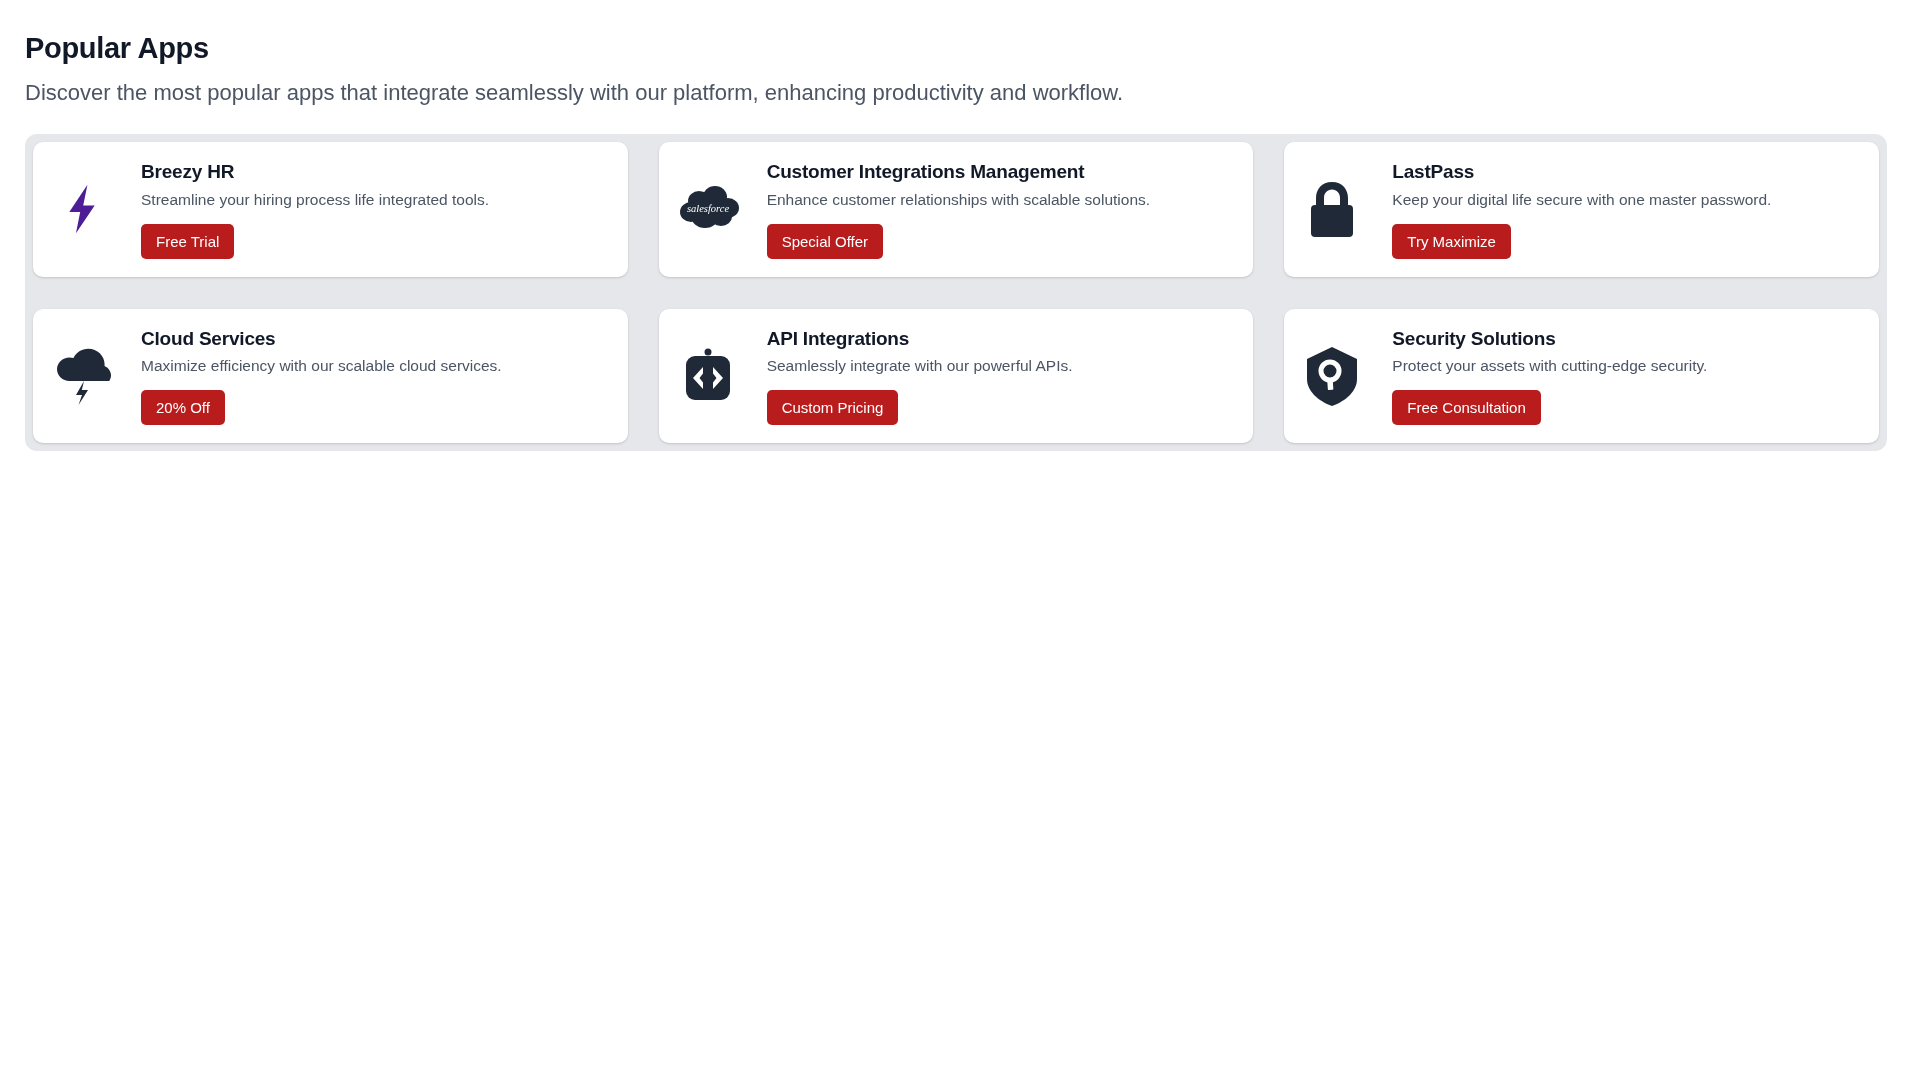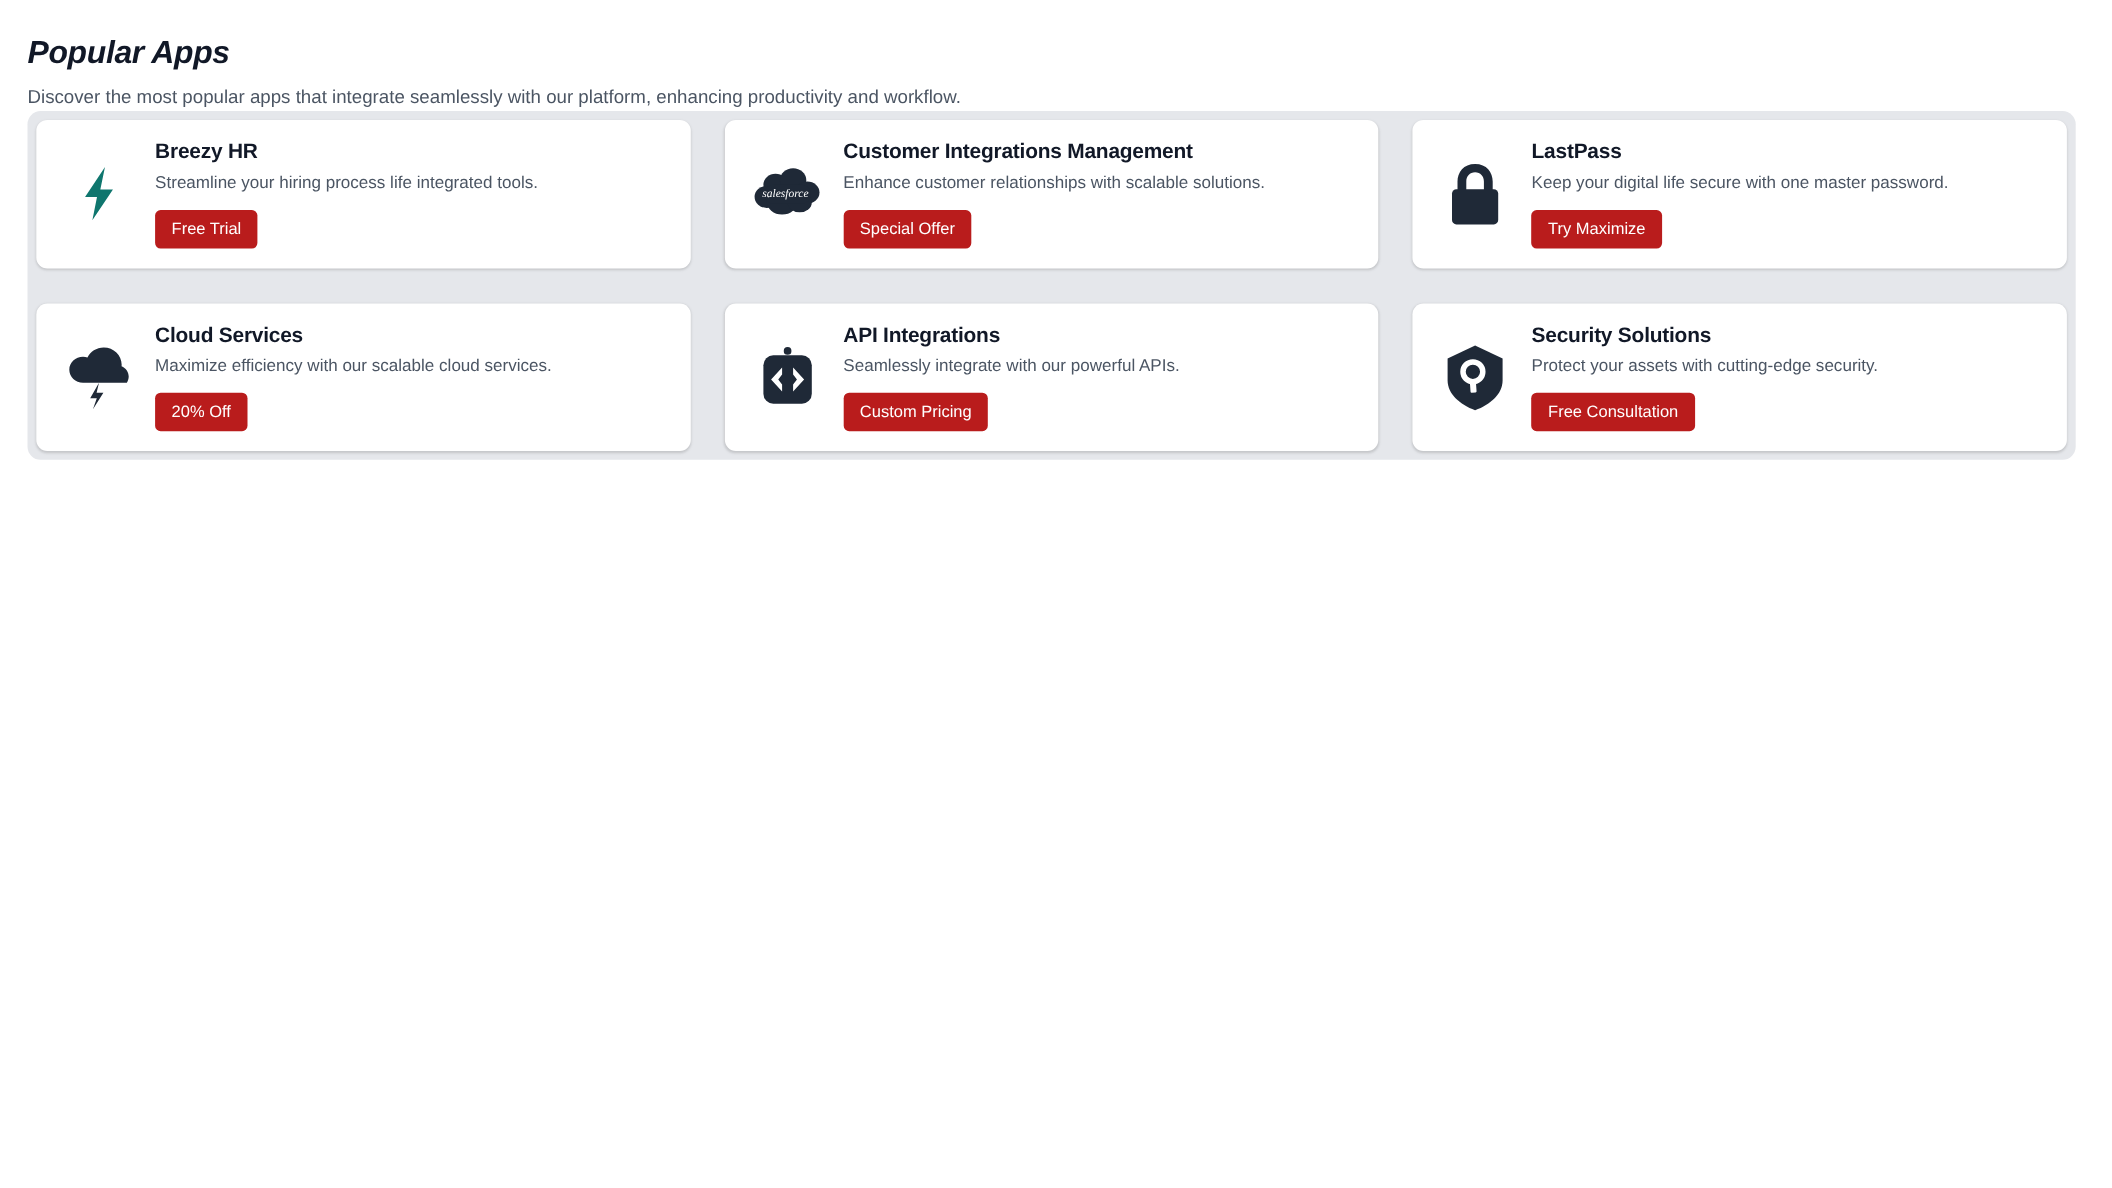--- a/index.html
+++ b/index.html
@@ -15,26 +15,26 @@
     height: 1080px;
     padding: 30px 25px 0 25px;
   }
   .page-title {
     font-size: 29px;
     font-weight: bold;
     color: #111827;
     letter-spacing: -0.3px;
     line-height: 1.25;
     margin-bottom: 12px;
-    font-style: italic;
   }
   .page-subtitle {
-    font-size: 17px;
+    font-size: 22px;
     color: #4b5563;
     line-height: 1.35;
+    margin-bottom: 26px;
   }
   .panel {
     background: #e5e7eb;
     border-radius: 12px;
     padding: 8px;
     width: 1862px;
   }
   .grid {
     display: grid;
     grid-template-columns: repeat(3, 1fr);
@@ -49,22 +49,21 @@
     align-items: center;
     gap: 14px;
     min-height: 122px;
   }
   .card-icon {
     flex: 0 0 74px;
     width: 74px;
     height: 74px;
     display: flex;
     align-items: center;
-    justify-content: center;
-    color: #0f766e;
+    color: #4c1d95;
   }
   .card-icon svg { display: block; }
   .card-body {
     flex: 1 1 auto;
     min-width: 0;
   }
   .card-title {
     font-size: 19px;
     font-weight: bold;
     color: #111827;

